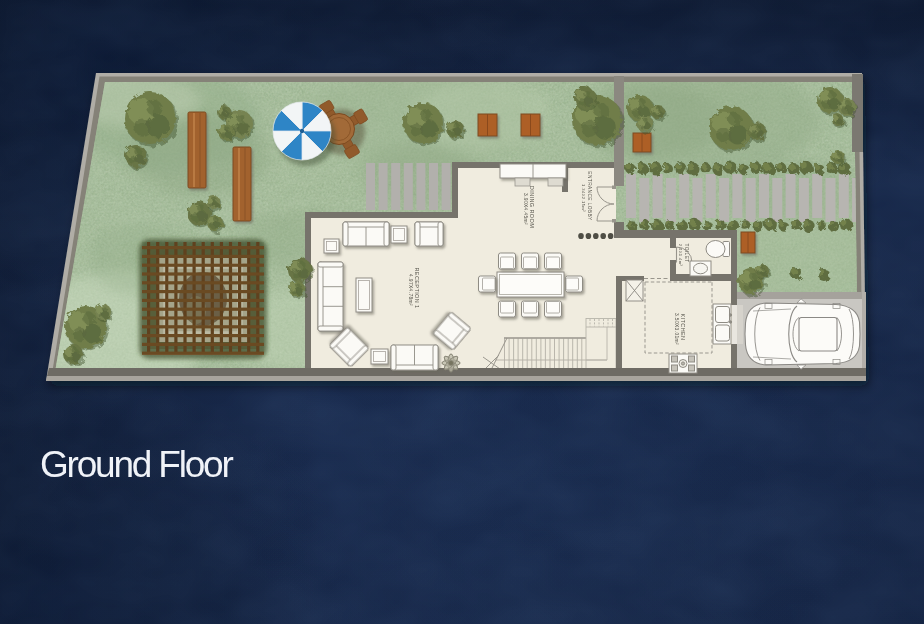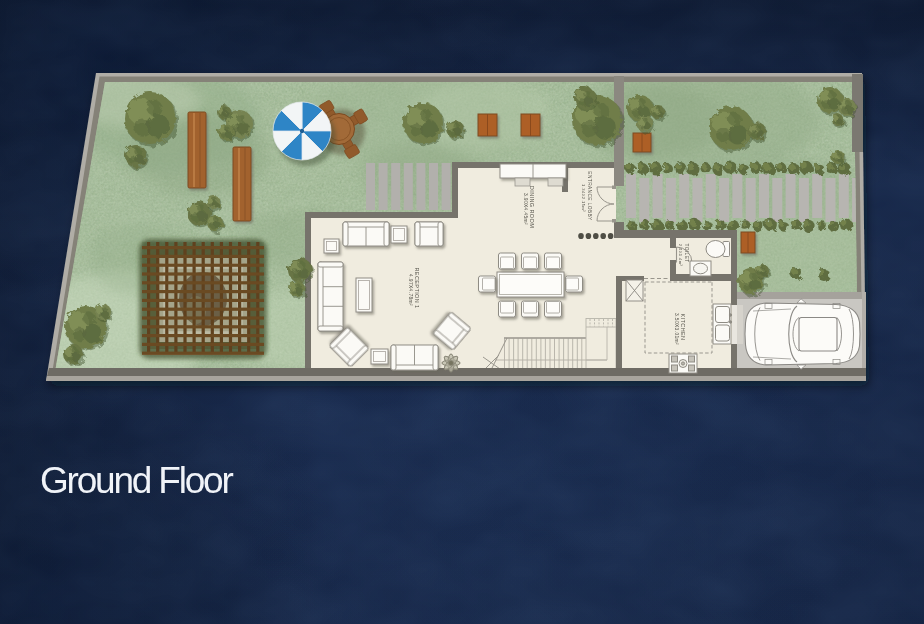--- a/index.html
+++ b/index.html
@@ -1,19 +1,19 @@
 <!DOCTYPE html>
 <html lang="en"><head>
 <meta charset="utf-8">
 <title>Ground Floor</title>
 <style>
   html,body{margin:0;padding:0;width:924px;height:624px;overflow:hidden;background:#1a2c50;}
   body{font-family:"Liberation Sans",sans-serif;position:relative;}
   svg{position:absolute;left:0;top:0;}
-  .title{position:absolute;left:40px;top:460px;color:#f0f3f8;font-size:37px;font-weight:400;letter-spacing:-2.2px;}
+  .title{position:absolute;left:40px;top:444px;color:#f0f3f8;font-size:37px;font-weight:400;letter-spacing:-2.2px;}
 </style>
 </head>
 <body>
 
 <svg width="924" height="624" viewBox="0 0 924 624" xmlns="http://www.w3.org/2000/svg">
 <defs>
 <linearGradient id="bgvert" x1="0" y1="0" x2="0" y2="1">
  <stop offset="0" stop-color="#050c1a" stop-opacity="0.5"></stop>
  <stop offset="0.3" stop-color="#050c1a" stop-opacity="0"></stop>
  <stop offset="1" stop-color="#050c1a" stop-opacity="0.1"></stop>

